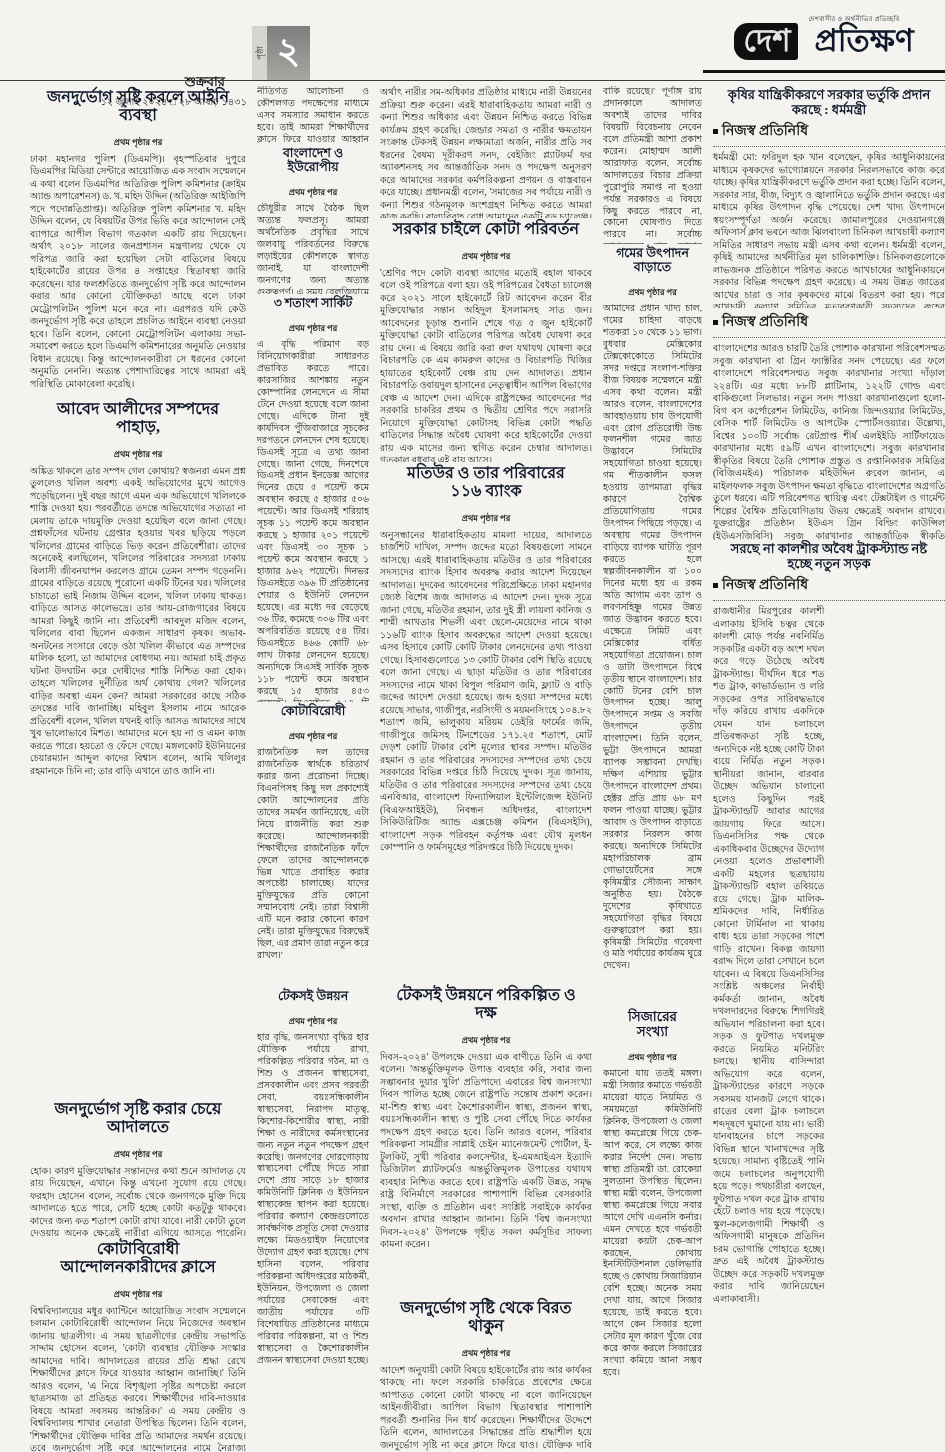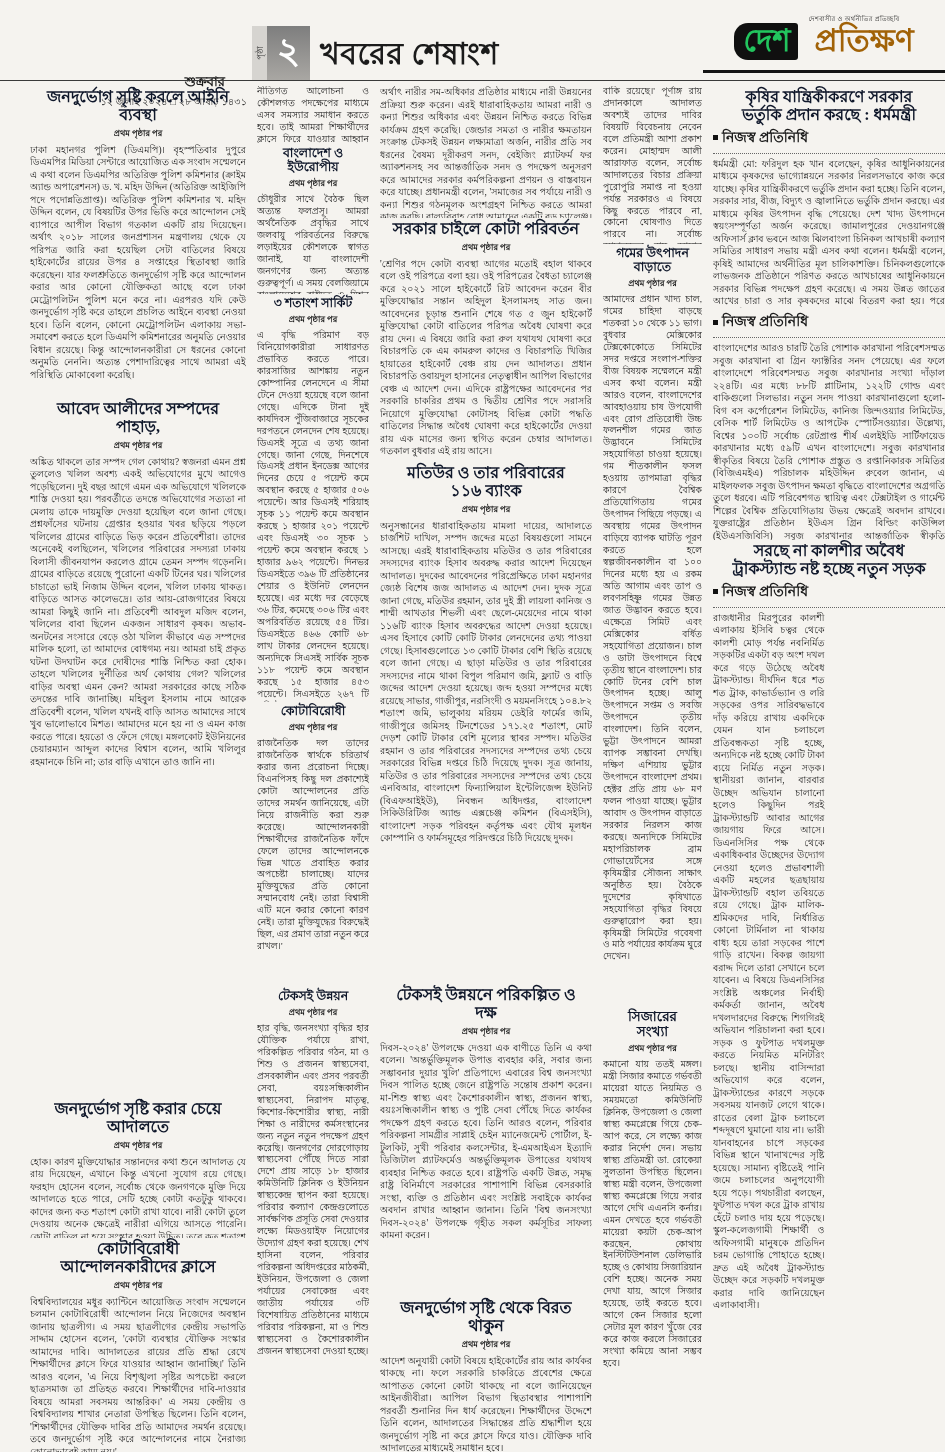--- a/index.html
+++ b/index.html
@@ -11,38 +11,38 @@
   .date-line{font-size:9.5px;margin-top:2px;letter-spacing:.2px;}
   .pagebox{position:absolute;left:252px;top:26px;width:58px;height:54px;display:flex;}
   .pagebox .strip{width:15px;background:#d6d4d0;display:flex;align-items:center;justify-content:center;}
   .pagebox .strip span{writing-mode:vertical-rl;transform:rotate(180deg);font-size:8.5px;color:#333;}
   .pagebox .num{flex:1;background:linear-gradient(#7e7e7e,#a9a7a3);color:#fff;display:flex;
                 align-items:center;justify-content:center;font-size:36px;font-weight:bold;}
   .section-title{position:absolute;left:320px;top:30px;font-size:30px;font-weight:bold;letter-spacing:.5px;}
   .masthead{position:absolute;left:703px;top:14px;width:242px;text-align:center;}
   .masthead .tagline{font-size:6.5px;letter-spacing:.4px;padding-left:60px;}
   .masthead .logo{font-size:31px;font-weight:bold;line-height:1.05;white-space:nowrap;}
-  .logo-desh{background:#101010;color:#22c55e;border-radius:14px 3px 3px 14px;padding:0 7px 2px 9px;margin-top:40px;}
-  .logo-rest{color:#a16207;margin-left:17px;}
+  .logo-desh{background:#101010;color:#e5e5e5;border-radius:14px 3px 3px 14px;padding:0 7px 2px 9px;margin-top:40px;}
+  .logo-rest{color:#0f172a;margin-left:17px;}
   .masthead-bar{position:absolute;left:703px;top:70px;width:242px;height:3px;background:#151515;}
   .rule-top{position:absolute;left:0;top:80px;width:945px;border-top:1.2px solid #3a3a3a;}
   
   .col{position:absolute;top:86px;height:1366px;overflow:hidden;}
   .col-a{left:30px;width:216px;}
   .col-3{left:257px;width:112px;}
   .col-b{left:380px;width:212px;}
   .col-5{left:603px;width:99px;}
   .col-r{left:713px;width:232px;}
   .article{overflow:hidden;}
   .headline{margin:2px 12px 0;text-align:center;font-weight:bold;line-height:1.12;color:#0f172a;}
   .h16{font-size:16px;}
   .h14{font-size:13.5px;}
   .h13{font-size:12.5px;}
-  .h17{font-size:16px;}
-  .continued{text-align:center;font-weight:bold;font-size:8.3px;margin:3px 0 3px;}
+  .h17{font-size:13px;}
+  .continued{text-align:center;font-weight:bold;font-size:8.3px;margin:12px 0 3px;}
   .body-text{margin:0;font-size:9.4px;line-height:1.33;text-align:justify;overflow-wrap:anywhere;}
   .col-3 .body-text,.col-5 .body-text{font-size:9.2px;line-height:1.3;}
   .byline-row{display:flex;align-items:center;gap:4px;font-weight:bold;font-size:14px;
               border-bottom:1px dotted #666;padding:2px 0 3px;margin-bottom:4px;}
   .byline-bullet{width:5px;height:5px;background:#111;display:inline-block;}
   .two-col{column-count:2;column-gap:9px;column-fill:auto;height:100%;}
 </style>
 </head>
 <body>
 
@@ -53,21 +53,20 @@
     <div class="date-line">১২ জুলাই ২০২৪ □ ২৮ আষাঢ় ১৪৩১</div>
   </div>
 
   <div class="pagebox">
     <div class="strip">
       <span>পৃষ্ঠা</span>
     </div>
     <div class="num">২</div>
   </div>
 
-  <div class="section-title">খবরের শেষাংশ</div>
 
   <div class="masthead">
     <div class="tagline">দেশবাসীর ও অর্থনীতির প্রতিচ্ছবি</div>
     <div class="logo">
       <span class="logo-desh">দেশ</span><span class="logo-rest">প্রতিক্ষণ</span>
     </div>
   </div>
   <div class="masthead-bar"></div>
   <div class="rule-top"></div>
 

